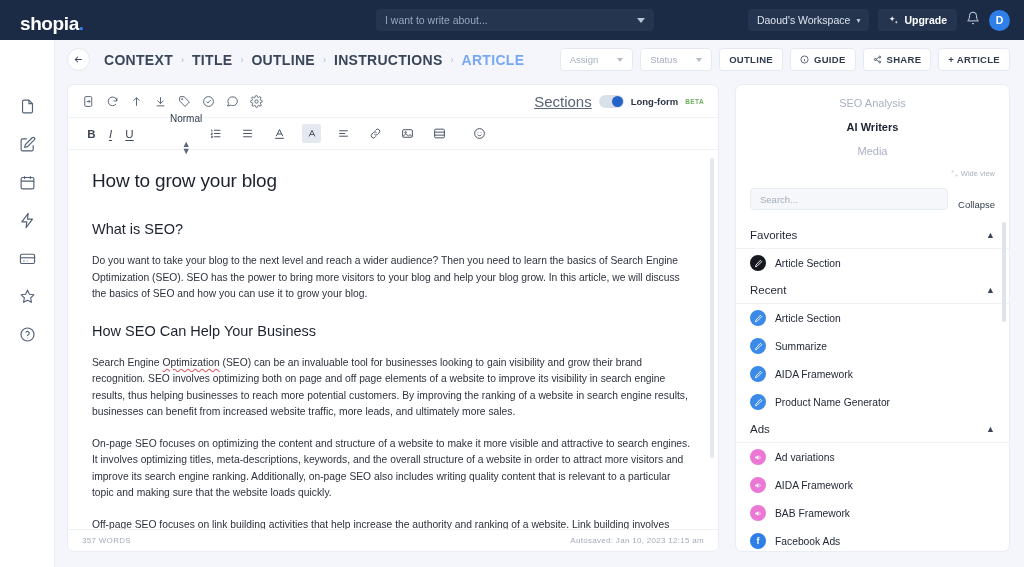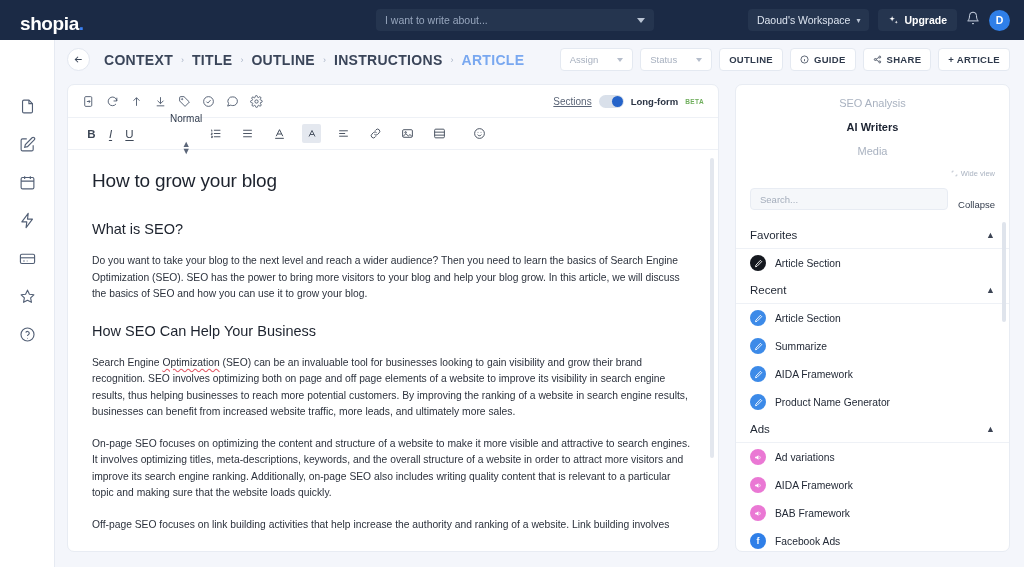--- a/index.html
+++ b/index.html
@@ -121,21 +121,21 @@
     overflow: hidden;
   }
   .editor-tools {
     height: 33px; border-bottom: 1px solid #eef1f6;
     display: flex; align-items: center; padding: 0 14px;
   }
   .tool-ico { color: #4e5a6e; margin-right: 11px; display: flex; }
   .sections-wrap {
     margin-left: auto; display: flex; align-items: center; gap: 7px;
   }
-  .sec-label { font-size: 10px; color: #5a6476; text-decoration: underline; }
+  .sec-label { font-size: 15px; color: #5a6476; text-decoration: underline; }
   .toggle {
     width: 25px; height: 13px; border-radius: 7px; background: #d9e0ea;
     position: relative;
   }
   .toggle::after {
     content: ""; position: absolute; right: 1px; top: 1px;
     width: 11px; height: 11px; border-radius: 50%; background: #2563c9;
   }
   .lf-label { font-size: 9.5px; color: #2b3444; font-weight: 600; }
   .beta {
@@ -518,20 +518,24 @@
 
     <h2>How SEO Can Help Your Business</h2>
     <p><span>Search Engine </span><span class="misspell">Optimization</span><span> (SEO) can be an invaluable tool for businesses looking to gain visibility and grow their brand recognition. SEO involves optimizing both on page and off page elements of a website to improve its visibility in search engine results, thus helping businesses to reach more potential customers. By improving the ranking of a website in search engine results, businesses can benefit from increased website traffic, more leads, and ultimately more sales.</span></p>
 
     <p>On-page SEO focuses on optimizing the content and structure of a website to make it more visible and attractive to search engines. It involves optimizing titles, meta-descriptions, keywords, and the overall structure of a website in order to attract more visitors and improve its search engine ranking. Additionally, on-page SEO also includes writing quality content that is relevant to a particular topic and making sure that the website loads quickly.</p>
     <p>Off-page SEO focuses on link building activities that help increase the authority and ranking of a website. Link building involves creating backlinks from other websites in order to drive more traffic to a particular website. This can be done through guest blogging, submitting press releases, directory submissions, participating in forums, etc.</p>
 
     <div class="doc-scroll"></div>
   </div>
 
+  <div class="editor-foot">
+    <span>357 WORDS</span>
+    <span>Autosaved: Jan 10, 2023 12:15 am</span>
+  </div>
 </div>
 
 <div class="panel">
 
   <div class="panel-tabs">
     <span class="ptab">SEO Analysis</span>
     <span class="ptab active">AI Writers</span>
     <span class="ptab">Media</span>
     <span class="wide-view">
       <svg width="7" height="7" viewBox="0 0 24 24" fill="none" stroke="currentColor" stroke-width="2.4">

